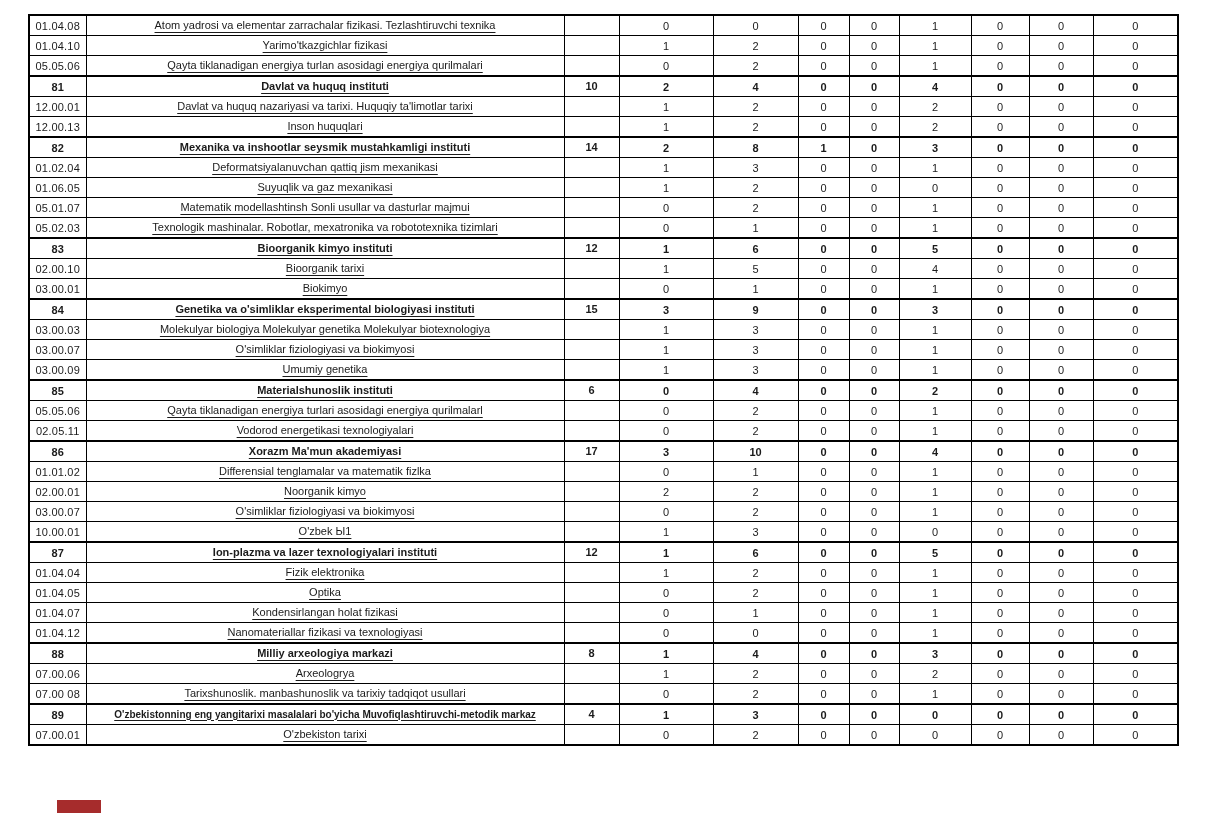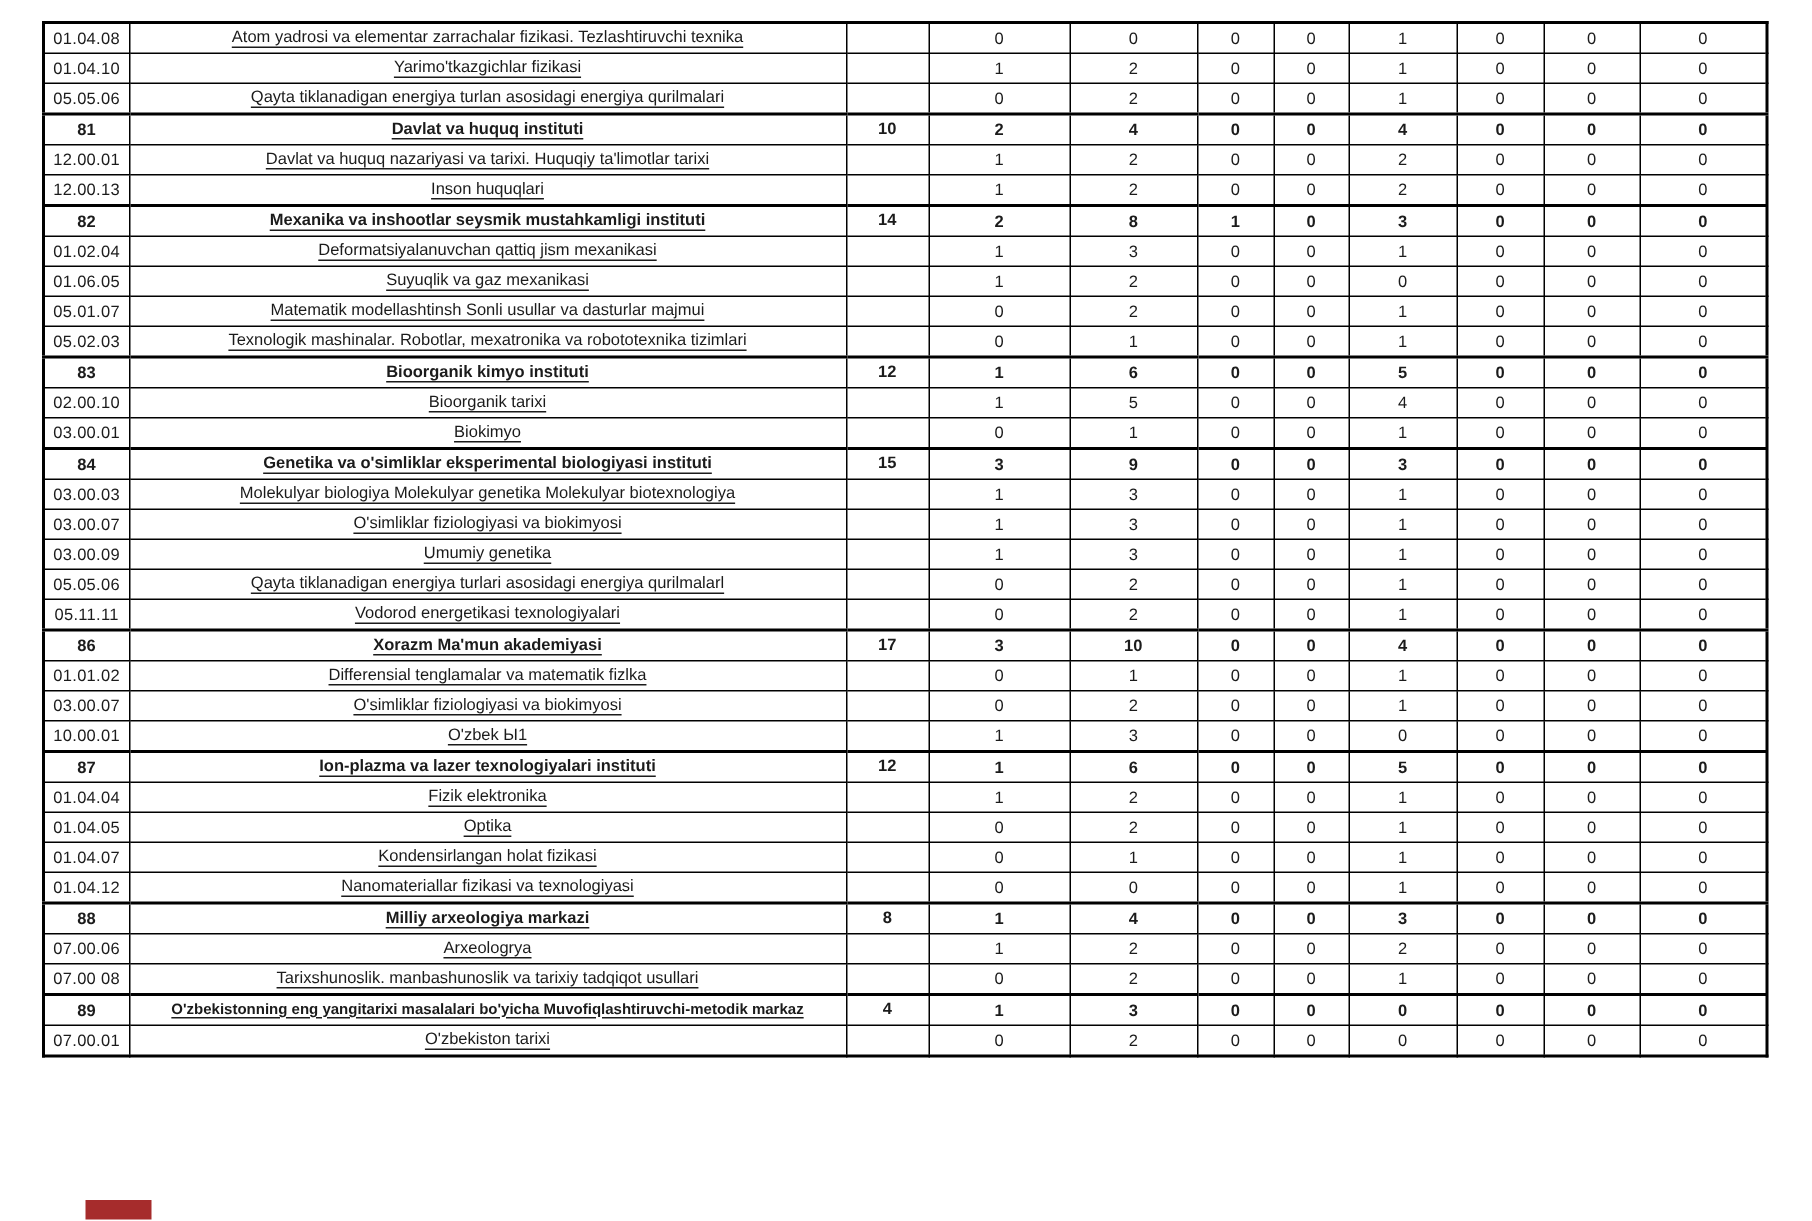--- a/index.html
+++ b/index.html
@@ -318,35 +318,48 @@
       <td class="total"></td>
       <td class="v v1">1</td>
       <td class="v v2">3</td>
       <td class="v v3">0</td>
       <td class="v v4">0</td>
       <td class="v v5">1</td>
       <td class="v v6">0</td>
       <td class="v v7">0</td>
       <td class="v v8">0</td>
     </tr>
+        <tr class="inst">
+      <td class="code">85</td>
+      <td class="name">Materialshunoslik instituti</td>
+      <td class="total">6</td>
+      <td class="v v1">0</td>
+      <td class="v v2">4</td>
+      <td class="v v3">0</td>
+      <td class="v v4">0</td>
+      <td class="v v5">2</td>
+      <td class="v v6">0</td>
+      <td class="v v7">0</td>
+      <td class="v v8">0</td>
+    </tr>
         <tr>
       <td class="code">05.05.06</td>
       <td class="name">Qayta tiklanadigan energiya turlari asosidagi energiya qurilmalarl</td>
       <td class="total"></td>
       <td class="v v1">0</td>
       <td class="v v2">2</td>
       <td class="v v3">0</td>
       <td class="v v4">0</td>
       <td class="v v5">1</td>
       <td class="v v6">0</td>
       <td class="v v7">0</td>
       <td class="v v8">0</td>
     </tr>
         <tr>
-      <td class="code">05.11.11</td>
+      <td class="code">02.05.11</td>
       <td class="name">Vodorod energetikasi texnologiyalari</td>
       <td class="total"></td>
       <td class="v v1">0</td>
       <td class="v v2">2</td>
       <td class="v v3">0</td>
       <td class="v v4">0</td>
       <td class="v v5">1</td>
       <td class="v v6">0</td>
       <td class="v v7">0</td>
       <td class="v v8">0</td>
@@ -363,20 +376,33 @@
       <td class="v v6">0</td>
       <td class="v v7">0</td>
       <td class="v v8">0</td>
     </tr>
         <tr>
       <td class="code">01.01.02</td>
       <td class="name">Differensial tenglamalar va matematik fizlka</td>
       <td class="total"></td>
       <td class="v v1">0</td>
       <td class="v v2">1</td>
+      <td class="v v3">0</td>
+      <td class="v v4">0</td>
+      <td class="v v5">1</td>
+      <td class="v v6">0</td>
+      <td class="v v7">0</td>
+      <td class="v v8">0</td>
+    </tr>
+        <tr>
+      <td class="code">02.00.01</td>
+      <td class="name">Noorganik kimyo</td>
+      <td class="total"></td>
+      <td class="v v1">2</td>
+      <td class="v v2">2</td>
       <td class="v v3">0</td>
       <td class="v v4">0</td>
       <td class="v v5">1</td>
       <td class="v v6">0</td>
       <td class="v v7">0</td>
       <td class="v v8">0</td>
     </tr>
         <tr>
       <td class="code">03.00.07</td>
       <td class="name">O'simliklar fiziologiyasi va biokimyosi</td>

